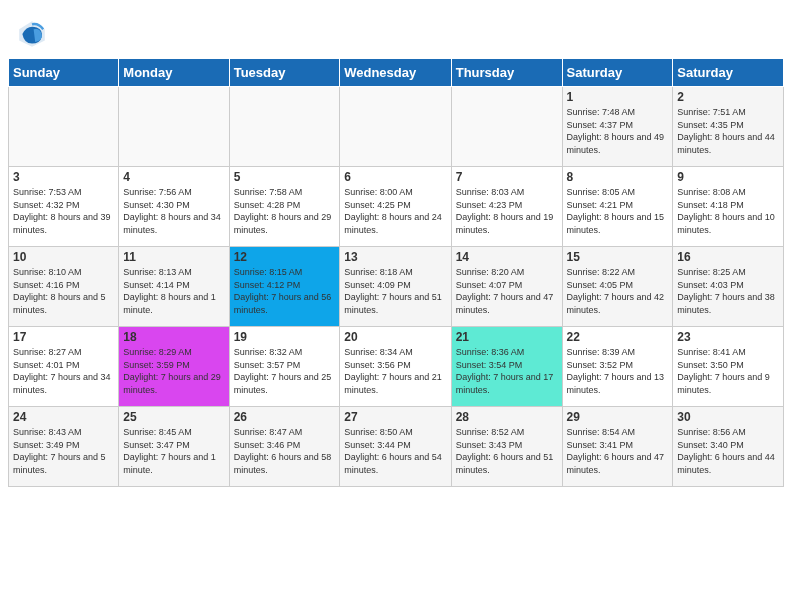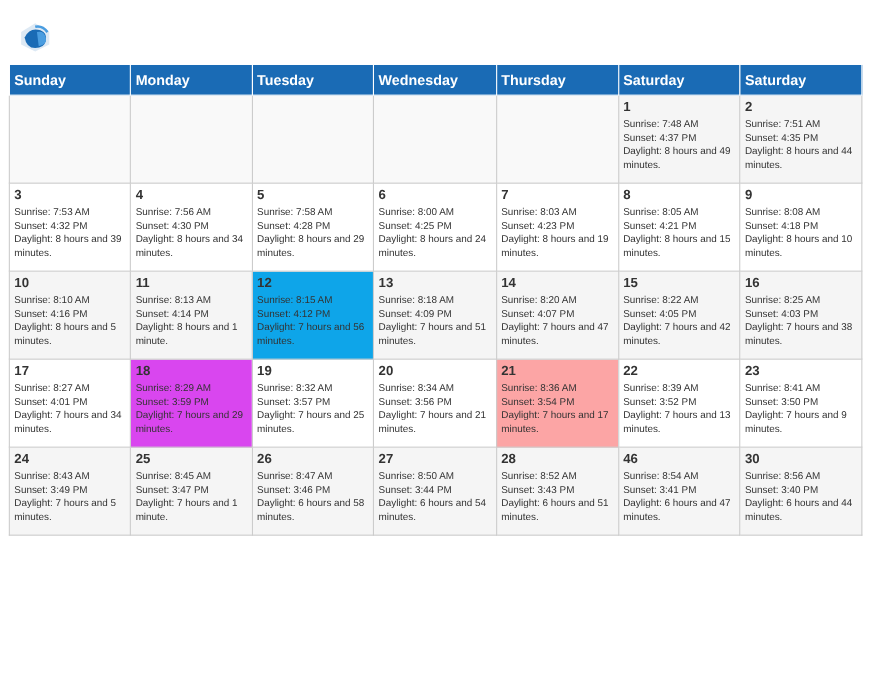--- a/index.html
+++ b/index.html
@@ -211,21 +211,21 @@
             <div class="day-info" style="white-space: pre-line;">Sunrise: 8:32 AM
 Sunset: 3:57 PM
 Daylight: 7 hours and 25 minutes.</div>
           </td>
           <td style="background: rgb(255, 255, 255);">
             <span class="day-num">20</span>
             <div class="day-info" style="white-space: pre-line;">Sunrise: 8:34 AM
 Sunset: 3:56 PM
 Daylight: 7 hours and 21 minutes.</div>
           </td>
-          <td style="background: #fca5a5;">
+          <td style="background: #5eead4;">
             <span class="day-num">21</span>
             <div class="day-info" style="white-space: pre-line;">Sunrise: 8:36 AM
 Sunset: 3:54 PM
 Daylight: 7 hours and 17 minutes.</div>
           </td>
           <td style="background: rgb(255, 255, 255);">
             <span class="day-num">22</span>
             <div class="day-info" style="white-space: pre-line;">Sunrise: 8:39 AM
 Sunset: 3:52 PM
 Daylight: 7 hours and 13 minutes.</div>
@@ -262,21 +262,21 @@
 Sunset: 3:44 PM
 Daylight: 6 hours and 54 minutes.</div>
           </td>
           <td style="background: rgb(245, 245, 245);">
             <span class="day-num">28</span>
             <div class="day-info" style="white-space: pre-line;">Sunrise: 8:52 AM
 Sunset: 3:43 PM
 Daylight: 6 hours and 51 minutes.</div>
           </td>
           <td style="background: rgb(245, 245, 245);">
-            <span class="day-num">46</span>
+            <span class="day-num">29</span>
             <div class="day-info" style="white-space: pre-line;">Sunrise: 8:54 AM
 Sunset: 3:41 PM
 Daylight: 6 hours and 47 minutes.</div>
           </td>
           <td style="background: rgb(245, 245, 245);">
             <span class="day-num">30</span>
             <div class="day-info" style="white-space: pre-line;">Sunrise: 8:56 AM
 Sunset: 3:40 PM
 Daylight: 6 hours and 44 minutes.</div>
           </td>

